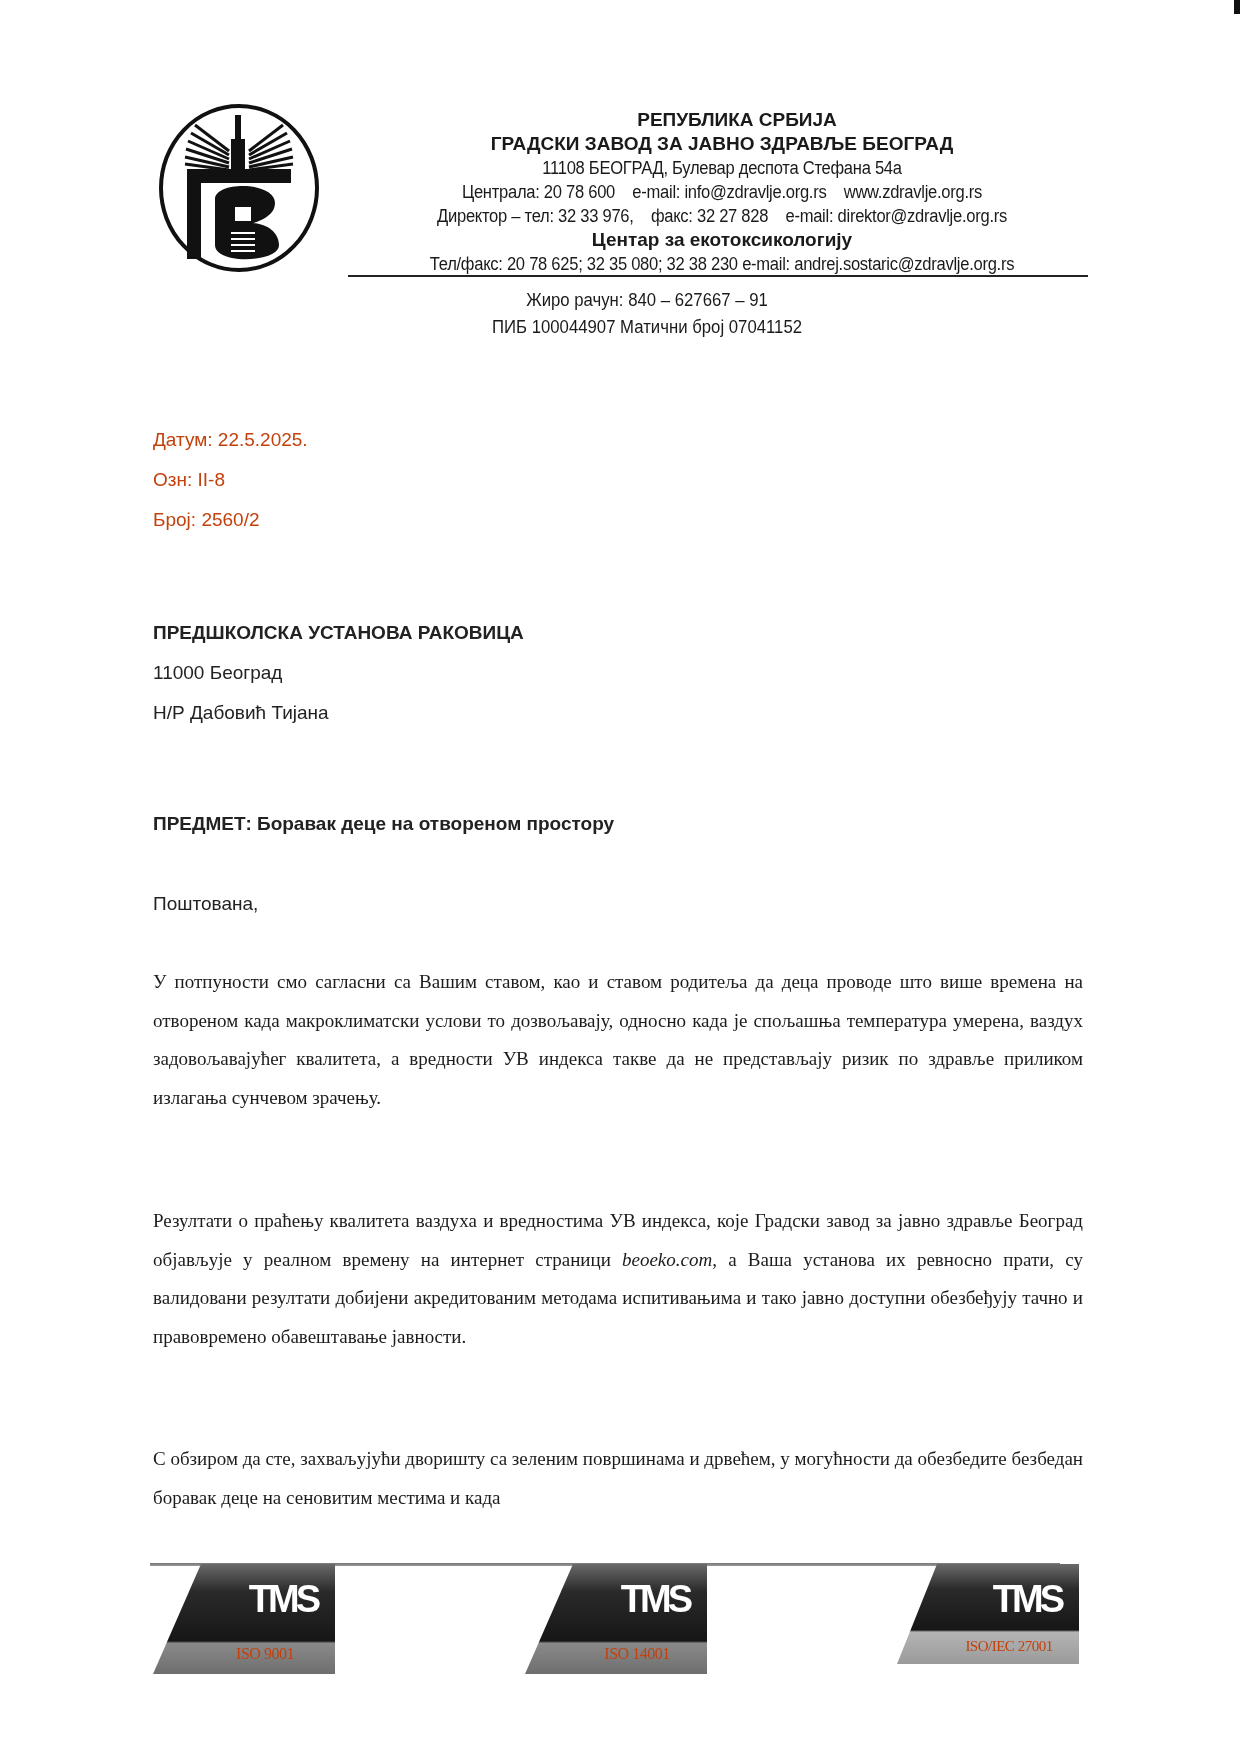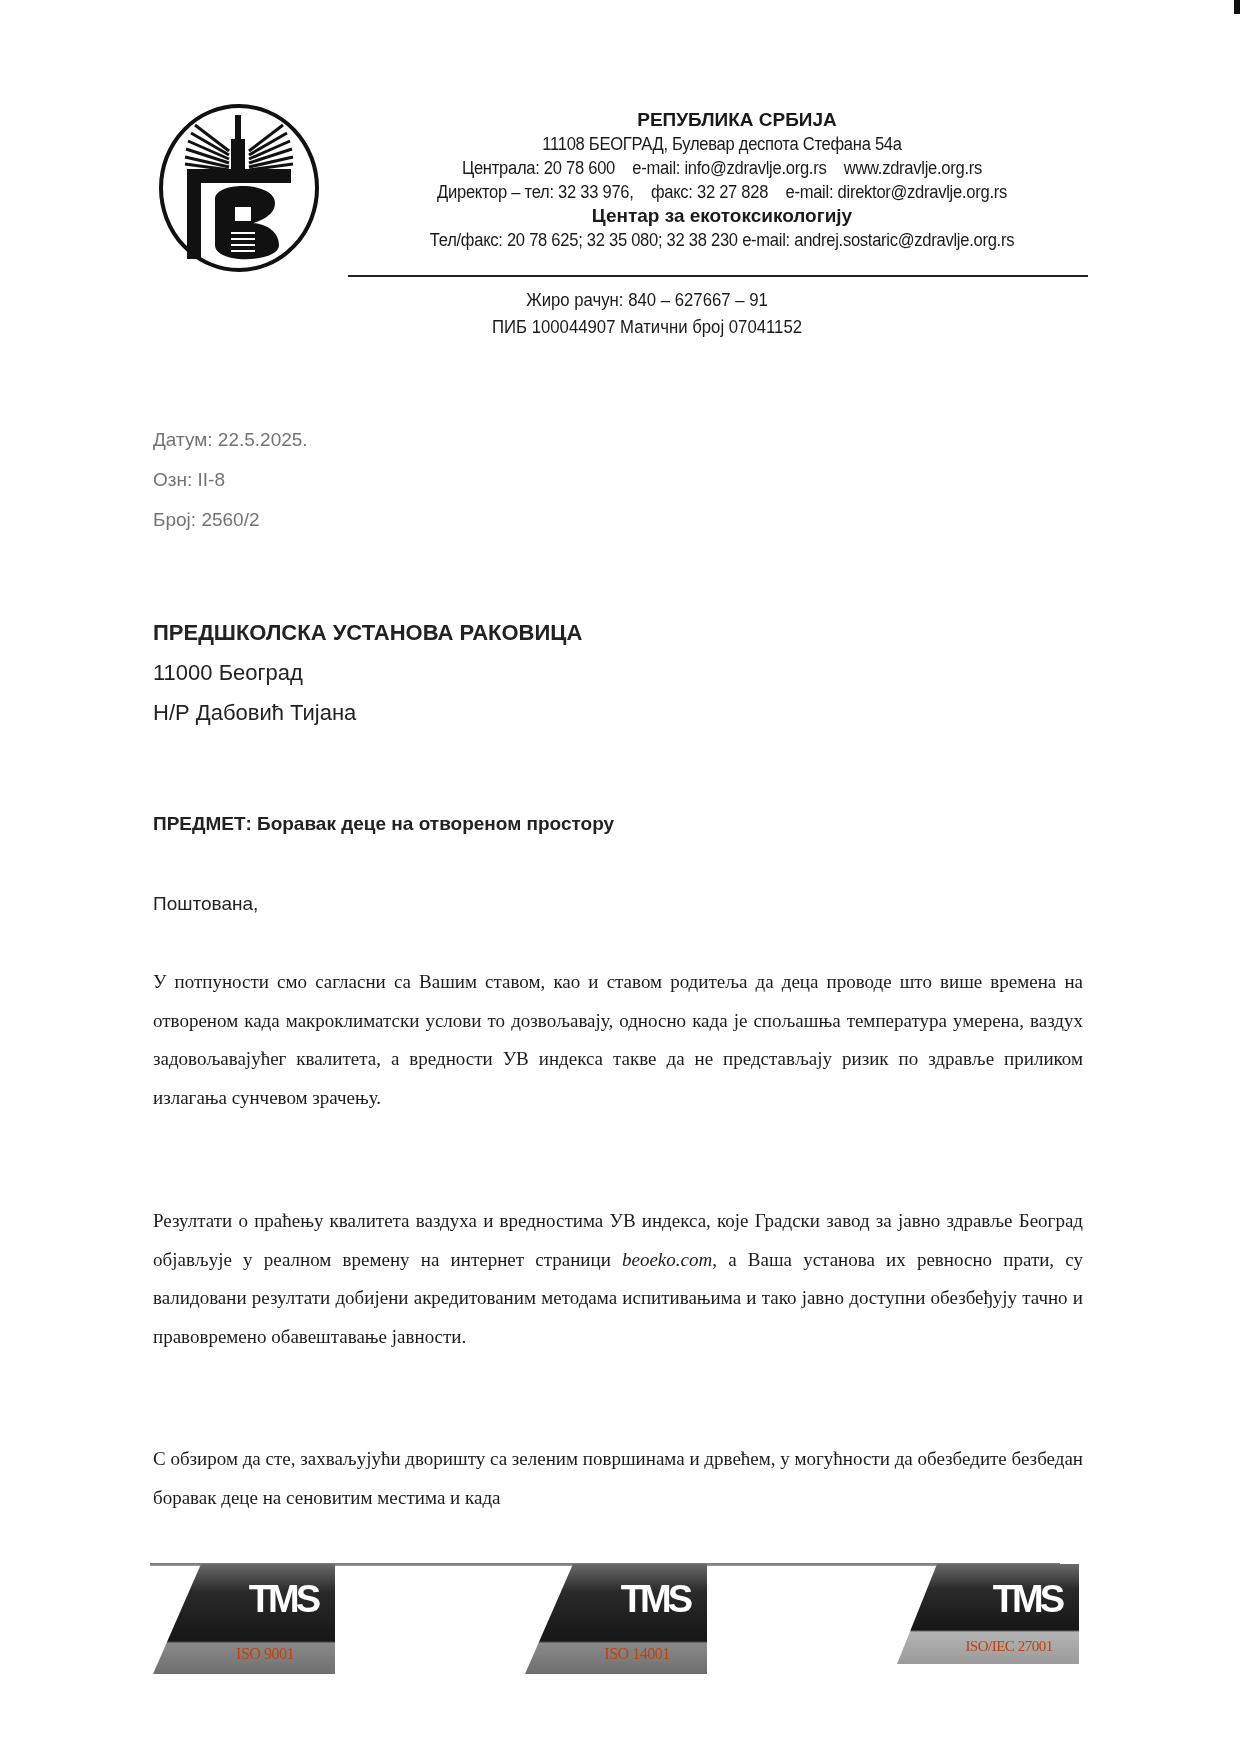--- a/index.html
+++ b/index.html
@@ -12,24 +12,24 @@
   .logo { position: absolute; left: 157px; top: 103px; width: 165px; height: 170px; }
   .header-text { position: absolute; left: 352px; top: 108px; width: 740px; text-align: center; line-height: 24px; font-family: "Liberation Sans Narrow", "Liberation Sans", sans-serif; }
   .h-line { display: block; white-space: nowrap; font-size: 18px; letter-spacing: -0.3px; }
   .h-bold { font-weight: bold; font-size: 19px; letter-spacing: 0px; }
   .h-title1 { padding-left: 30px; }
   .h-narrow { transform: scaleX(0.92); transform-origin: center; }
   .rule { position: absolute; left: 348px; top: 275px; width: 740px; height: 2px; background: #222; }
   .bank { position: absolute; left: 352px; top: 287px; width: 590px; text-align: center; font-size: 18px; line-height: 27px; transform: scaleX(0.93); transform-origin: center; }
 
   
-  .meta { position: absolute; left: 153px; top: 420px; font-size: 19px; line-height: 40px; color: #737373; }
+  .meta { position: absolute; left: 153px; top: 420px; font-size: 19px; line-height: 40px; color: #c2410c; }
 
   
-  .recipient { position: absolute; left: 153px; top: 613px; font-size: 22px; line-height: 40px; color: #222; }
+  .recipient { position: absolute; left: 153px; top: 613px; font-size: 19px; line-height: 40px; color: #222; }
   .recipient .name { font-weight: bold; }
 
   .subject { position: absolute; left: 153px; top: 813px; font-size: 19px; font-weight: bold; color: #222; }
   .salutation { position: absolute; left: 153px; top: 893px; font-size: 19px; color: #222; }
 
   .body { position: absolute; left: 153px; width: 930px; font-size: 19px; line-height: 38.5px; text-align: justify; color: #1c1c1c; font-family: Liberation Serif, serif; }
   .p1 { top: 963px; }
   .p2 { top: 1202px; }
   .p3 { top: 1440px; }
   .body em { font-style: italic; }
@@ -80,20 +80,21 @@
       <line x1="74" y1="130" x2="98" y2="130"></line>
         <line x1="74" y1="136" x2="98" y2="136"></line>
         <line x1="74" y1="142" x2="98" y2="142"></line>
         <line x1="74" y1="148" x2="98" y2="148"></line>
     </g>
   </svg>
 </div>
 
 <div class="header-text">
   <span class="h-line h-bold h-title1">РЕПУБЛИКА СРБИЈА</span>
+  <span class="h-line h-bold">ГРАДСКИ ЗАВОД ЗА ЈАВНО ЗДРАВЉЕ БЕОГРАД</span>
   <span class="h-line h-narrow">11108 БЕОГРАД, Булевар деспота Стефана 54а</span>
   <span class="h-line h-narrow" style="white-space:pre;">Централа: 20 78 600    e-mail: info@zdravlje.org.rs    www.zdravlje.org.rs</span>
   <span class="h-line h-narrow" style="white-space:pre;">Директор – тел: 32 33 976,    факс: 32 27 828    e-mail: direktor@zdravlje.org.rs</span>
   <span class="h-line h-bold">Центар за екотоксикологију</span>
   <span class="h-line h-narrow">Тел/факс: 20 78 625; 32 35 080; 32 38 230 e-mail: andrej.sostaric@zdravlje.org.rs</span>
 </div>
 <div class="rule"></div>
 <div class="bank">
   <div>Жиро рачун: 840 – 627667 – 91</div>
   <div>ПИБ 100044907 Матични број 07041152</div>

